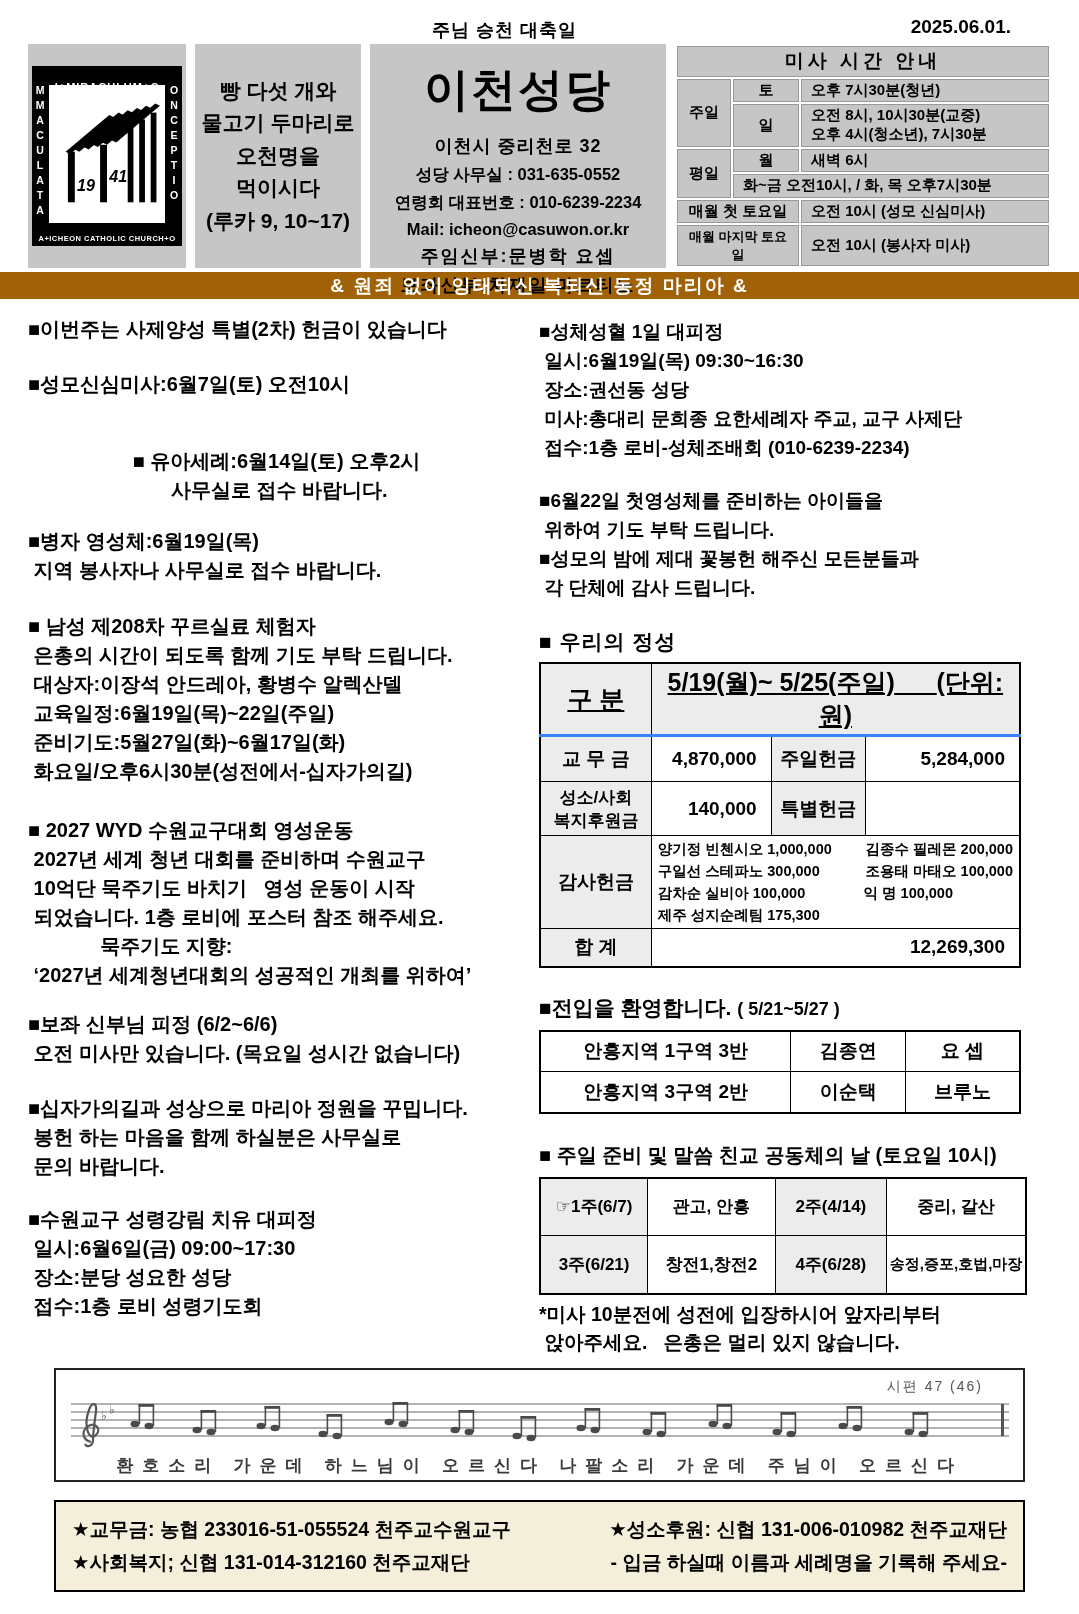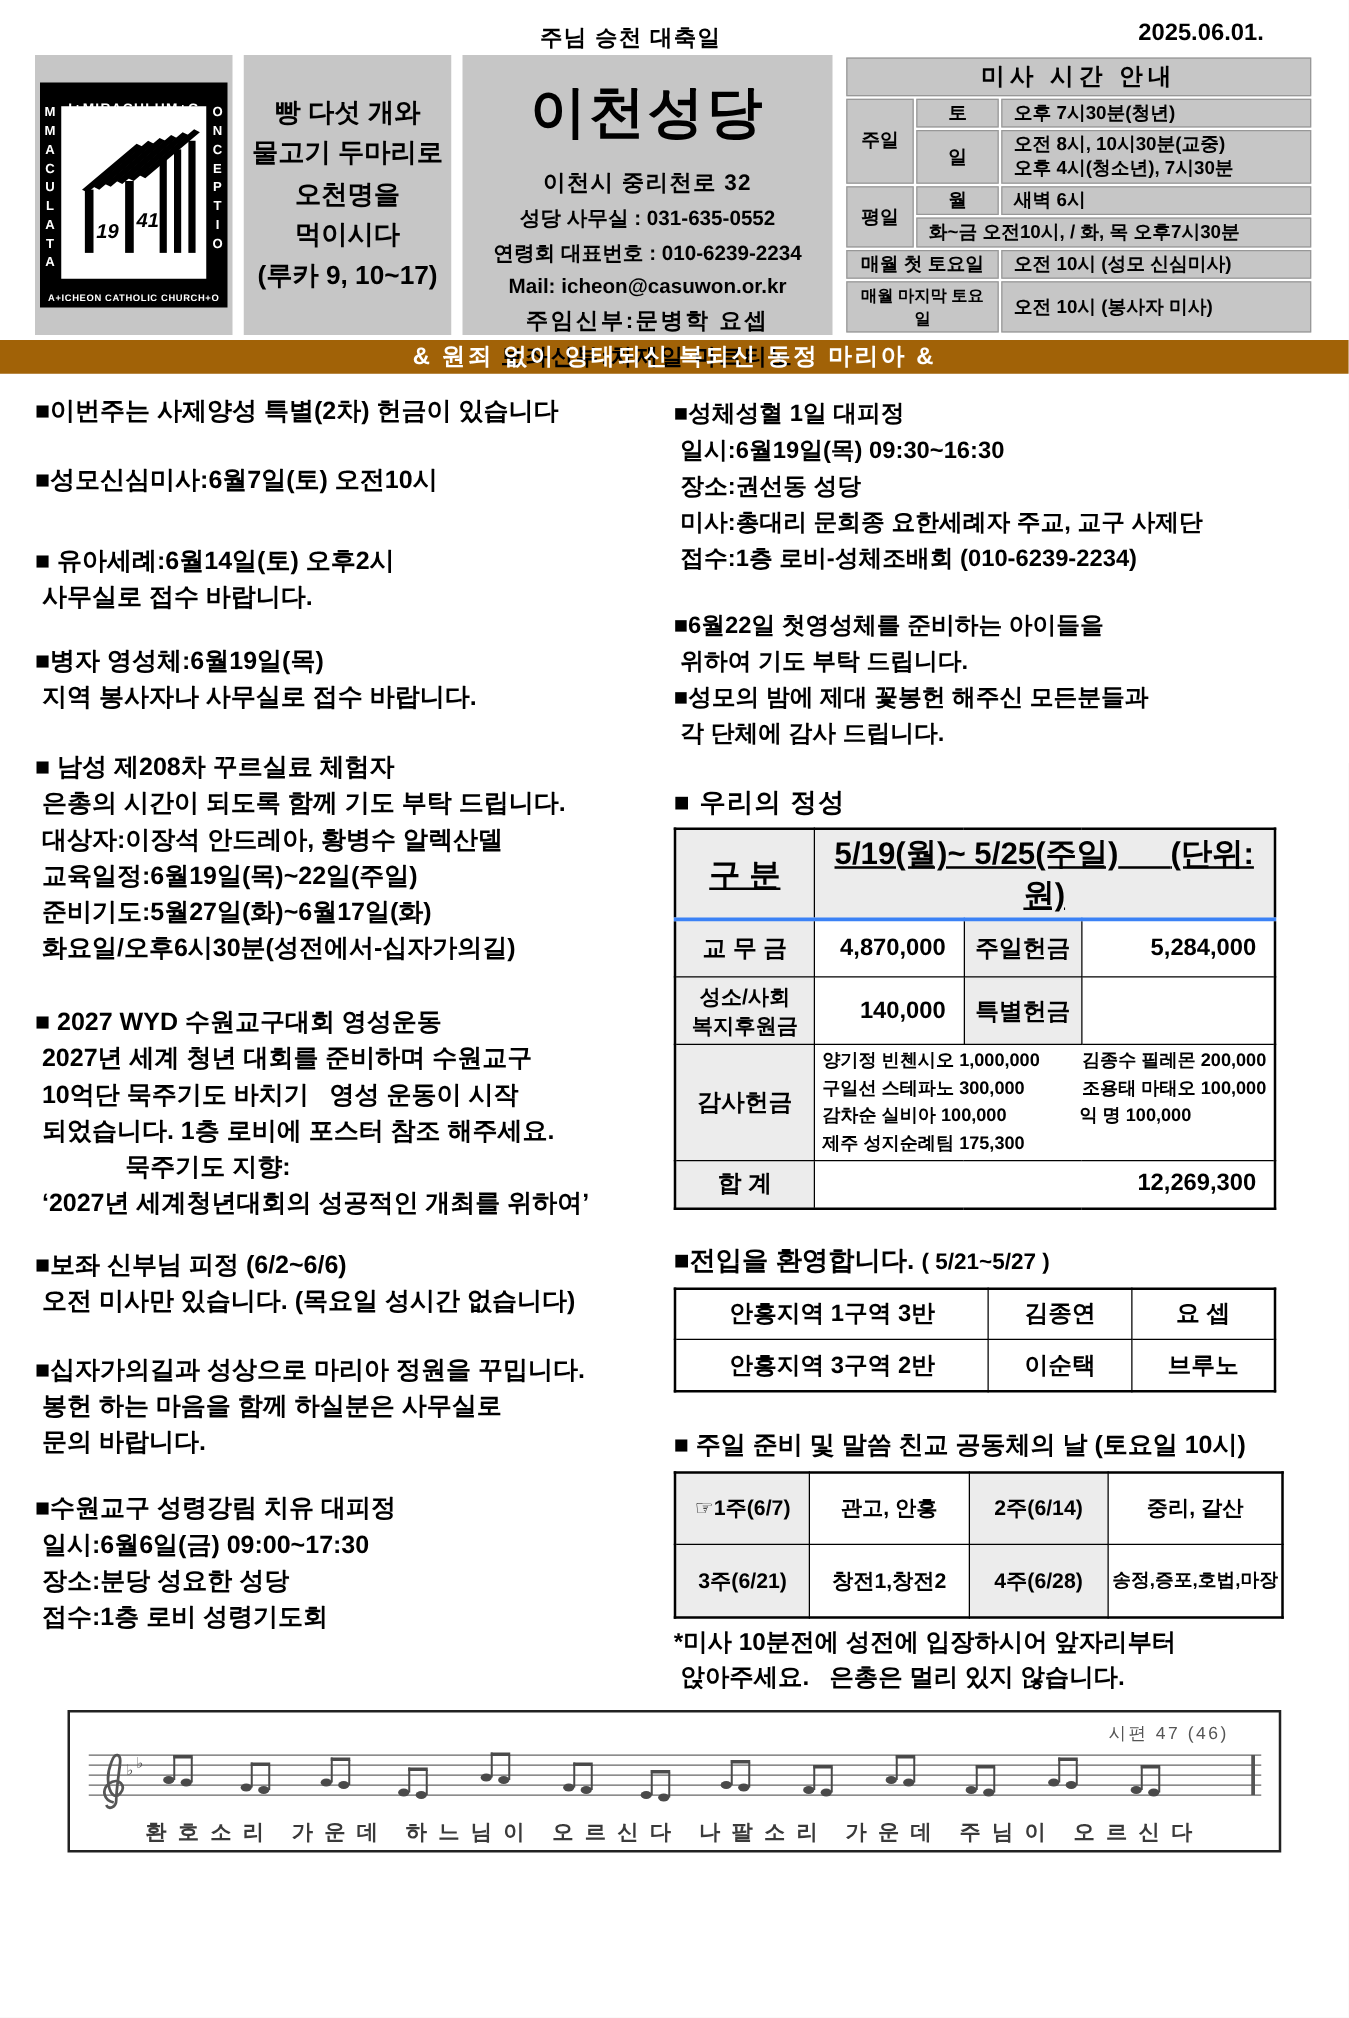--- a/index.html
+++ b/index.html
@@ -43,21 +43,21 @@
   
   .banner { margin-top:4px; height:27px; background:#a16207; color:#fff; text-align:center;
             font-size:19px; line-height:27px; letter-spacing:2px; }
 
   
   .cols { display:flex; gap:14px; padding:12px 26px 0 28px; }
   .colL { width:497px; }
   .colR { flex:1; }
   .item { font-size:20px; line-height:29px; }
   .colR .item { font-size:19px; }
-  .i1{margin-top:4px;} .i2{margin-top:26px;} .i3{margin-top:36px;} .i4{margin-top:22px;}
+  .i1{margin-top:4px;} .i2{margin-top:26px;} .i3{margin-top:48px;text-align:center;} .i4{margin-top:22px;}
   .i5{margin-top:27px;} .i6{margin-top:30px;} .i7{margin-top:20px;} .i8{margin-top:26px;} .i9{margin-top:24px;}
   .r1{margin-top:6px;} .r2{margin-top:24px;} .r3{}
 
   .sec-title { font-size:21px; letter-spacing:1px; }
   .off-title { margin-top:26px; }
 
   
   table.off { width:482px; border-collapse:collapse; margin-top:6px; }
   table.off td { border:1px solid #000; font-size:19px; text-align:center; vertical-align:middle; padding:2px 6px; }
   table.off { border:2px solid #000; }
@@ -328,21 +328,21 @@
         <colgroup>
             <col class="c-c1">
             <col class="c-c2">
             <col class="c-c3">
             <col class="c-c4">
           </colgroup>
         <tbody>
             <tr>
           <td class="wk">☞1주(6/7)</td>
           <td>관고, 안흥</td>
-          <td class="wk">2주(6/14)</td>
+          <td class="wk">2주(4/14)</td>
           <td>중리, 갈산</td>
         </tr>
         <tr>
           <td class="wk">3주(6/21)</td>
           <td>창전1,창전2</td>
           <td class="wk">4주(6/28)</td>
           <td style="font-size:15px">송정,증포,호법,마장</td>
         </tr>
       </tbody>
         </table>
@@ -384,14 +384,24 @@
         <use href="#np" x="582" y="22"></use>
       <use href="#np" x="648" y="14"></use>
         <use href="#np" x="712" y="22"></use>
         <use href="#np" x="778" y="16"></use>
       <use href="#np" x="844" y="22"></use>
       <rect x="936" y="14" width="3" height="32" fill="#555"></rect>
     </svg>
     <div class="lyrics">환호소리 가운데 하느님이 오르신다  나팔소리 가운데 주님이 오르신다</div>
   </div>
 
+  <div class="footer">
+    <div class="frow">
+      <span class="fb">★교무금: 농협 233016-51-055524 천주교수원교구</span>
+      <span class="fb">★성소후원: 신협 131-006-010982 천주교재단</span>
+    </div>
+    <div class="frow">
+      <span class="fb">★사회복지; 신협 131-014-312160 천주교재단</span>
+      <span class="fb">- 입금 하실때 이름과 세례명을 기록해 주세요-</span>
+    </div>
+  </div>
 
 </div>
 
 </body></html>

